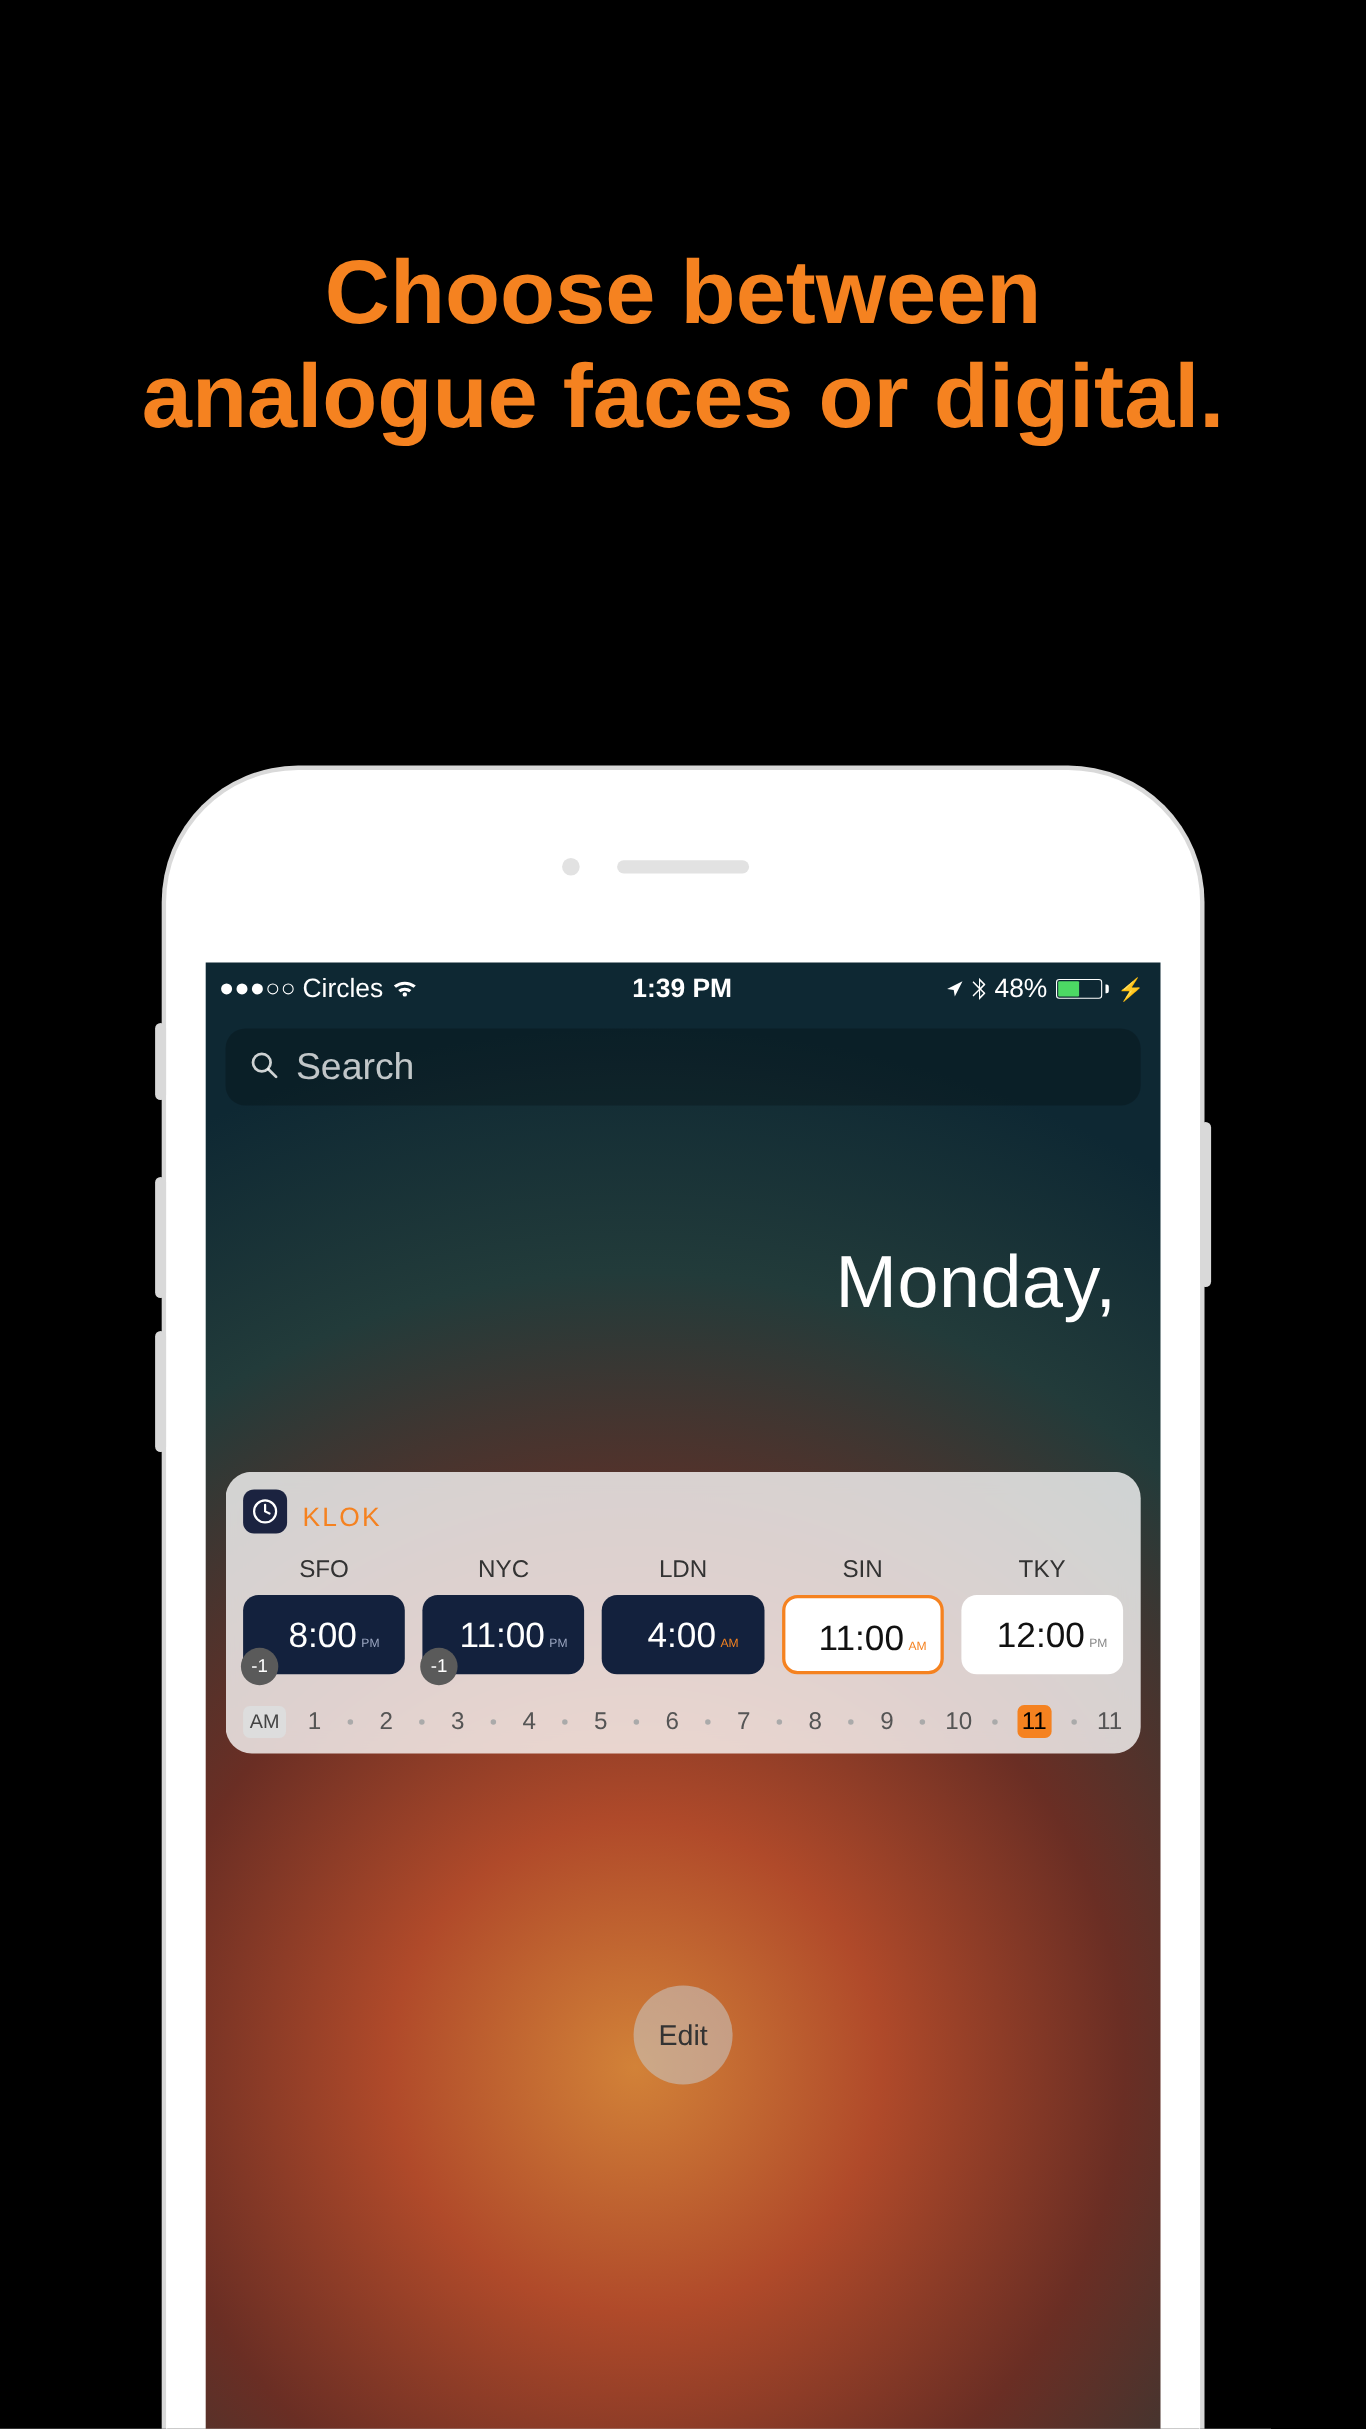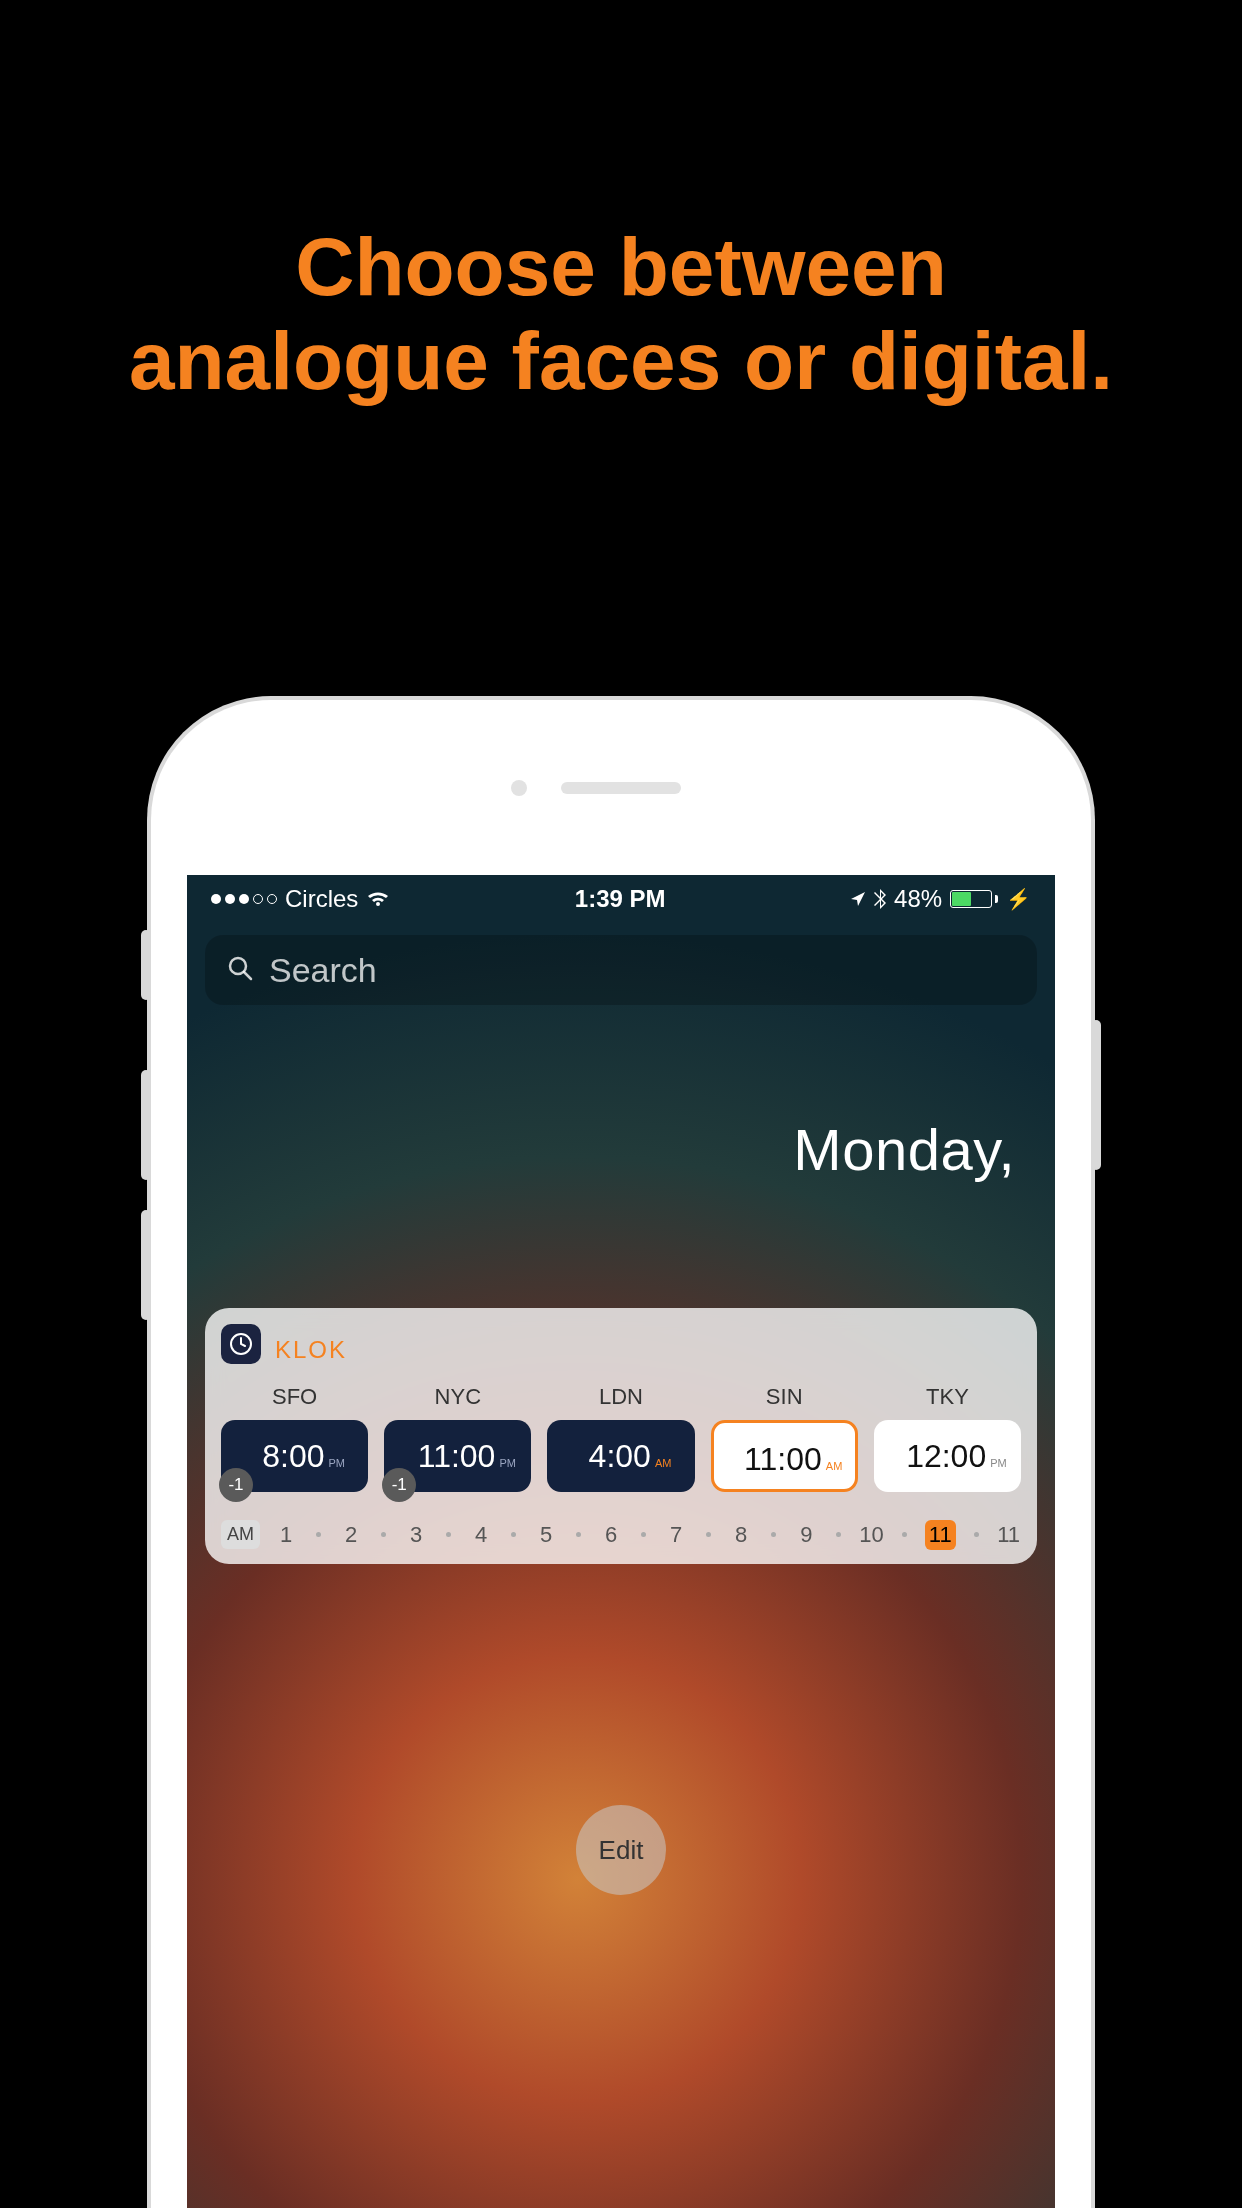--- a/index.html
+++ b/index.html
@@ -70,21 +70,21 @@
     bottom: -200px;
     background: radial-gradient(circle at 45% 55%, #d28238 0%, #b04a2a 20%, #6a2e24 40%, #223b3a 65%, #0e2833 85%);
     overflow: hidden;
   }
   
   .status {
     display: flex;
     align-items: center;
     justify-content: space-between;
     height: 48px;
-    padding: 0 24px;
+    padding: 0 14px;
     color: #fff;
     font-size: 24px;
   }
   .status-left, .status-right { display: flex; align-items: center; gap: 8px; }
   .dots { display: flex; gap: 4px; }
   .dot { width: 10px; height: 10px; border-radius: 50%; background: #fff; }
   .dot.hollow { background: transparent; border: 1.5px solid #fff; }
   .wifi-icon svg, .bt-icon svg, .loc-icon svg { display: block; }
   .status-time { font-weight: 600; }
   .battery {
@@ -107,21 +107,21 @@
     align-items: center;
     padding: 0 22px;
     gap: 16px;
   }
   .searchbar .mag { color: rgba(255,255,255,0.8); }
   .search-ph { color: rgba(255,255,255,0.75); font-size: 34px; }
 
   .date-label {
     color: #fff;
     text-align: right;
-    font-size: 58px;
+    font-size: 67px;
     font-weight: 300;
     margin: 48px 40px 0 0;
     line-height: 1.12;
     white-space: pre-line;
     letter-spacing: 0.5px;
   }
 
   
   .widget {
     margin: 60px 18px 0;

